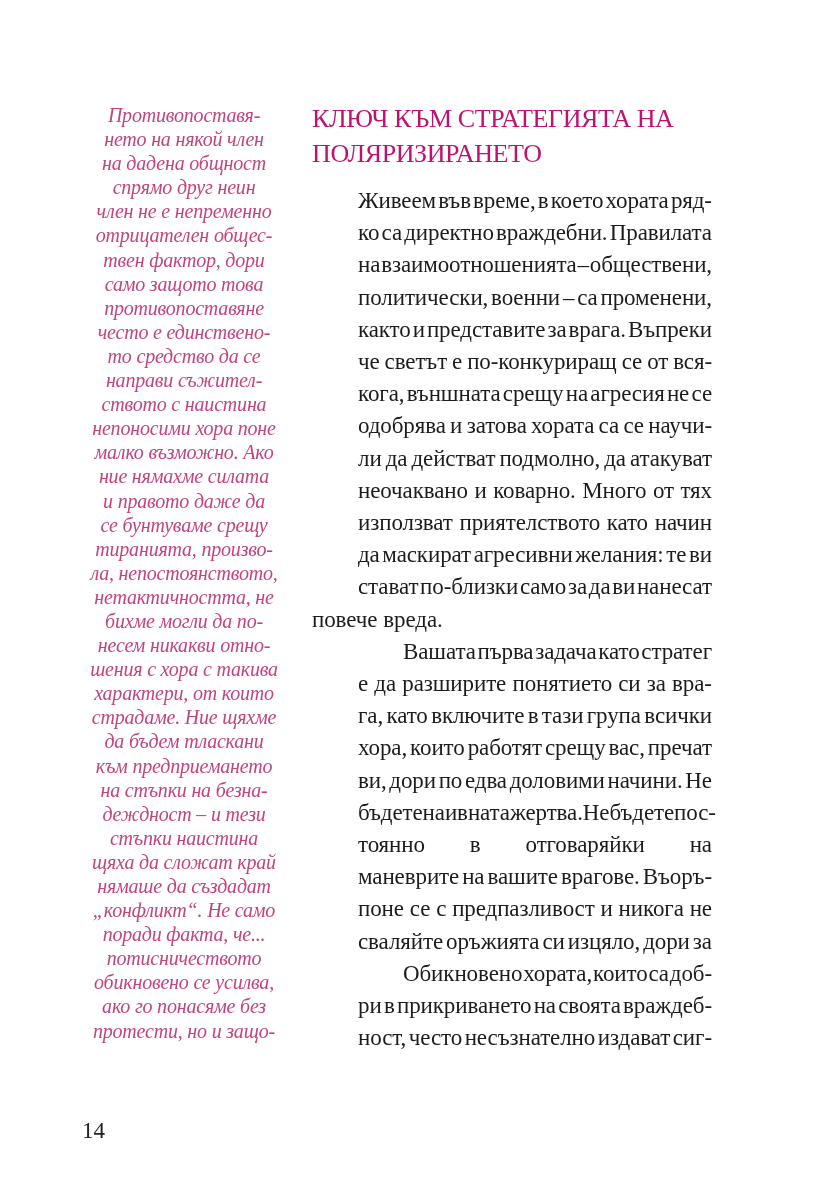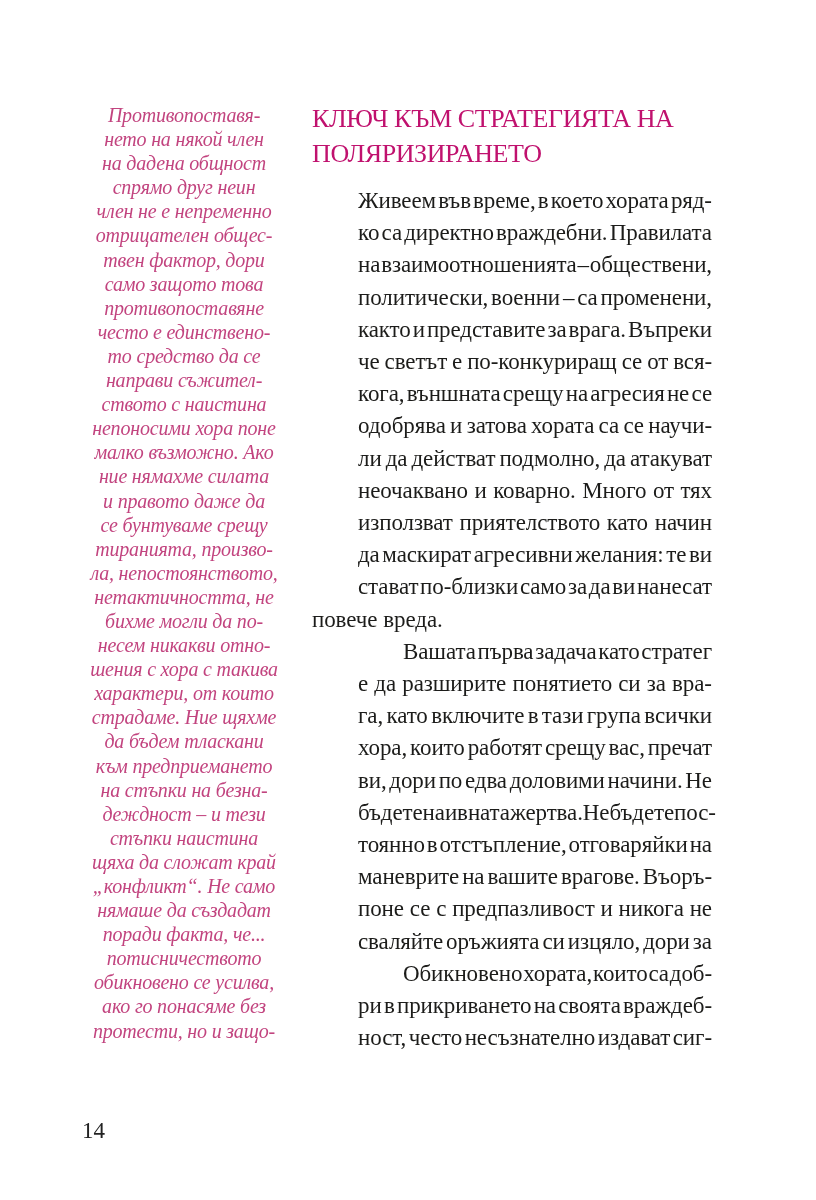--- a/index.html
+++ b/index.html
@@ -87,22 +87,22 @@
       <div class="margin-line">несем никакви отно-</div>
       <div class="margin-line">шения с хора с такива</div>
       <div class="margin-line">характери, от които</div>
       <div class="margin-line">страдаме. Ние щяхме</div>
       <div class="margin-line">да бъдем тласкани</div>
       <div class="margin-line">към предприемането</div>
       <div class="margin-line">на стъпки на безна-</div>
       <div class="margin-line">деждност – и тези</div>
       <div class="margin-line">стъпки наистина</div>
       <div class="margin-line">щяха да сложат край</div>
+      <div class="margin-line">нямаше да създадат</div>
       <div class="margin-line">„конфликт“. Не само</div>
-      <div class="margin-line">нямаше да създадат</div>
       <div class="margin-line">поради факта, че...</div>
       <div class="margin-line">потисничеството</div>
       <div class="margin-line">обикновено се усилва,</div>
       <div class="margin-line">ако го понасяме без</div>
       <div class="margin-line">протести, но и защо-</div>
     </div>
   <div class="main-col">
     <h1 class="heading" id="heading" style="color: rgb(192, 17, 110);">
         <div class="heading-line">КЛЮЧ КЪМ СТРАТЕГИЯТА НА</div>
         <div class="heading-line">ПОЛЯРИЗИРАНЕТО</div>
@@ -121,21 +121,21 @@
         <div class="line j"><span>използват</span><span>приятелството</span><span>като</span><span>начин</span></div>
         <div class="line j"><span>да</span><span>маскират</span><span>агресивни</span><span>желания:</span><span>те</span><span>ви</span></div>
         <div class="line j"><span>стават</span><span>по-близки</span><span>само</span><span>за</span><span>да</span><span>ви</span><span>нанесат</span></div>
         <div class="line l"><span>повече</span><span>вреда.</span></div>
         <div class="line j ind"><span>Вашата</span><span>първа</span><span>задача</span><span>като</span><span>стратег</span></div>
         <div class="line j"><span>е</span><span>да</span><span>разширите</span><span>понятието</span><span>си</span><span>за</span><span>вра-</span></div>
         <div class="line j"><span>га,</span><span>като</span><span>включите</span><span>в</span><span>тази</span><span>група</span><span>всички</span></div>
         <div class="line j"><span>хора,</span><span>които</span><span>работят</span><span>срещу</span><span>вас,</span><span>пречат</span></div>
         <div class="line j"><span>ви,</span><span>дори</span><span>по</span><span>едва</span><span>доловими</span><span>начини.</span><span>Не</span></div>
         <div class="line j"><span>бъдете</span><span>наивната</span><span>жертва.</span><span>Не</span><span>бъдете</span><span>пос-</span></div>
-        <div class="line j"><span>тоянно</span><span>в</span><span>отстъпление,</span><span>отговаряйки</span><span>на</span></div>
+        <div class="line j"><span>тоянно</span><span>в</span><span>отговаряйки</span><span>на</span></div>
         <div class="line j"><span>маневрите</span><span>на</span><span>вашите</span><span>врагове.</span><span>Въоръ-</span></div>
         <div class="line j"><span>поне</span><span>се</span><span>с</span><span>предпазливост</span><span>и</span><span>никога</span><span>не</span></div>
         <div class="line j"><span>сваляйте</span><span>оръжията</span><span>си</span><span>изцяло,</span><span>дори</span><span>за</span></div>
         <div class="line j ind"><span>Обикновено</span><span>хората,</span><span>които</span><span>са</span><span>доб-</span></div>
         <div class="line j"><span>ри</span><span>в</span><span>прикриването</span><span>на</span><span>своята</span><span>враждеб-</span></div>
         <div class="line j"><span>ност,</span><span>често</span><span>несъзнателно</span><span>издават</span><span>сиг-</span></div>
       </div>
   </div>
   <div class="page-number">14</div>
 </div>

